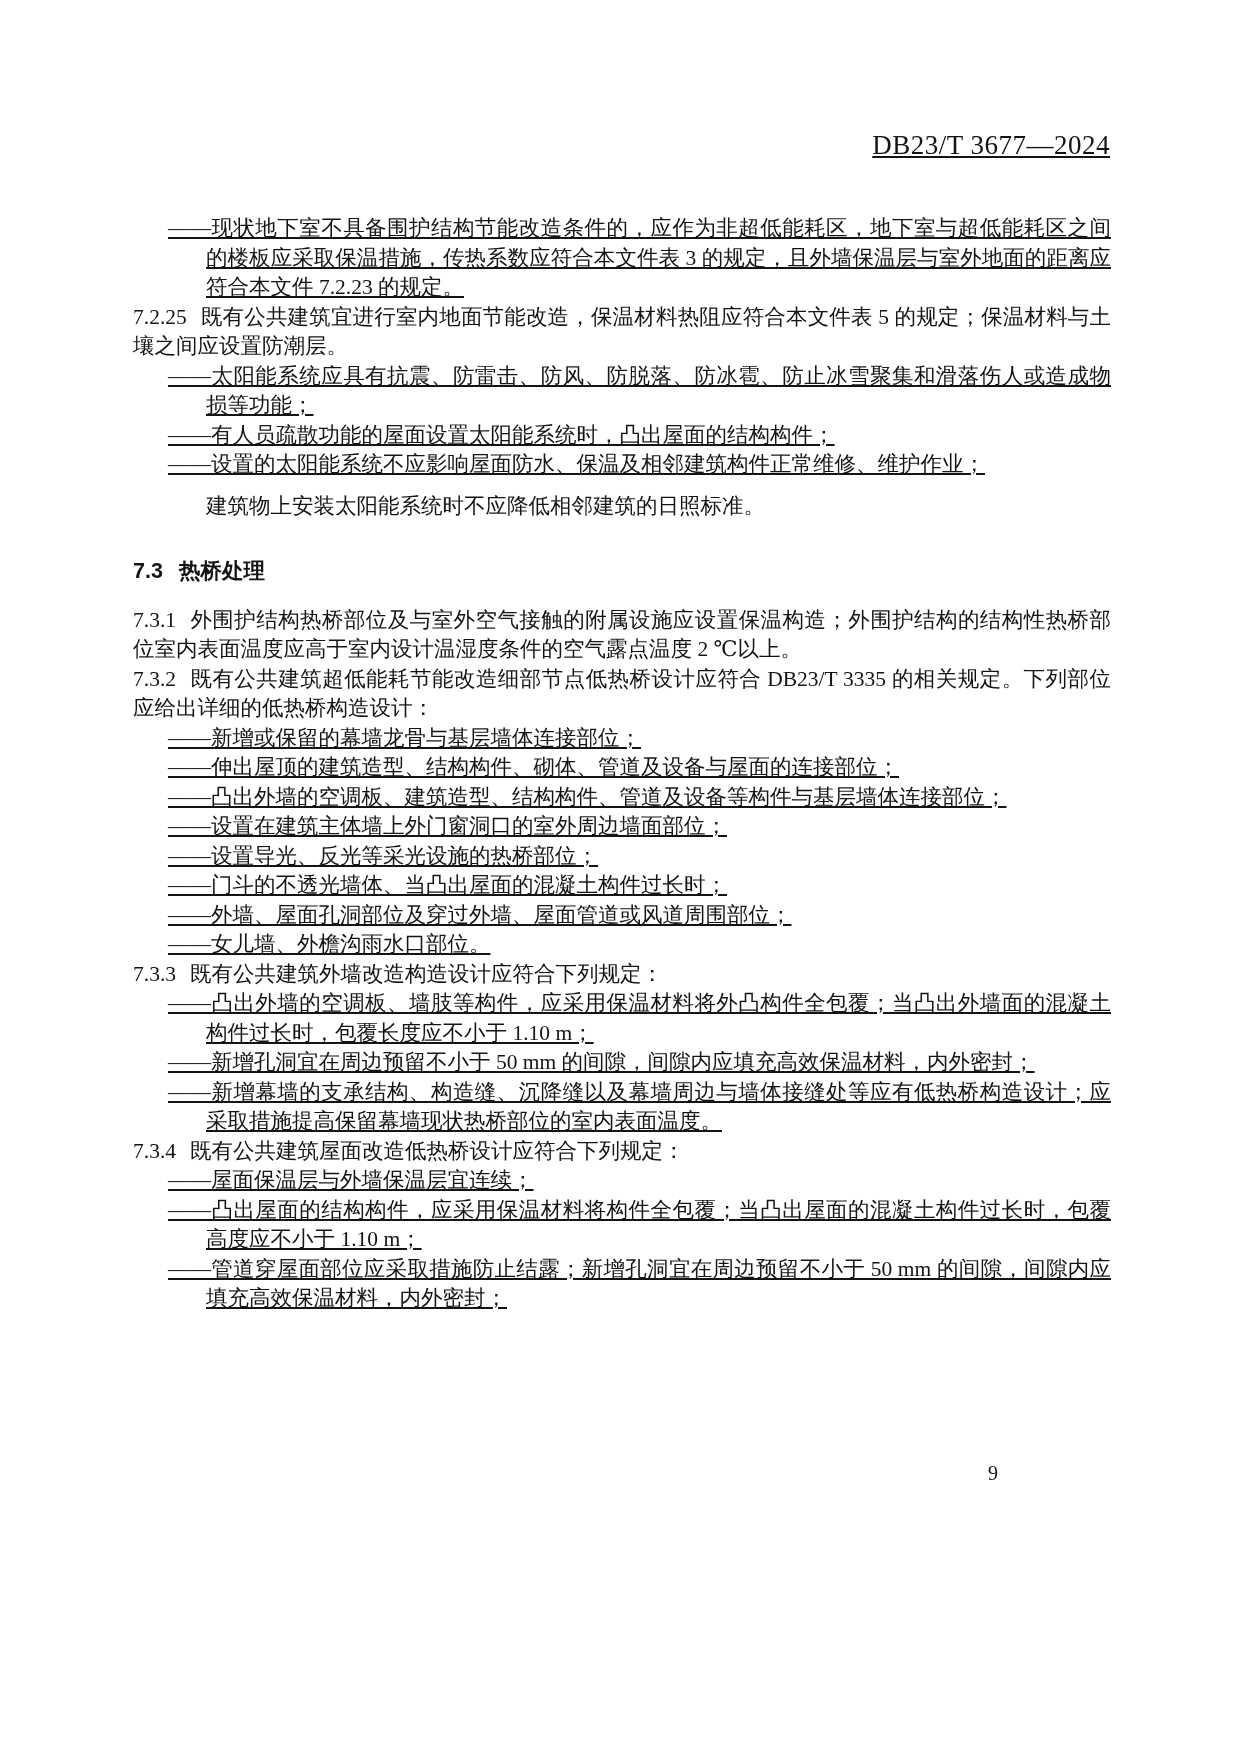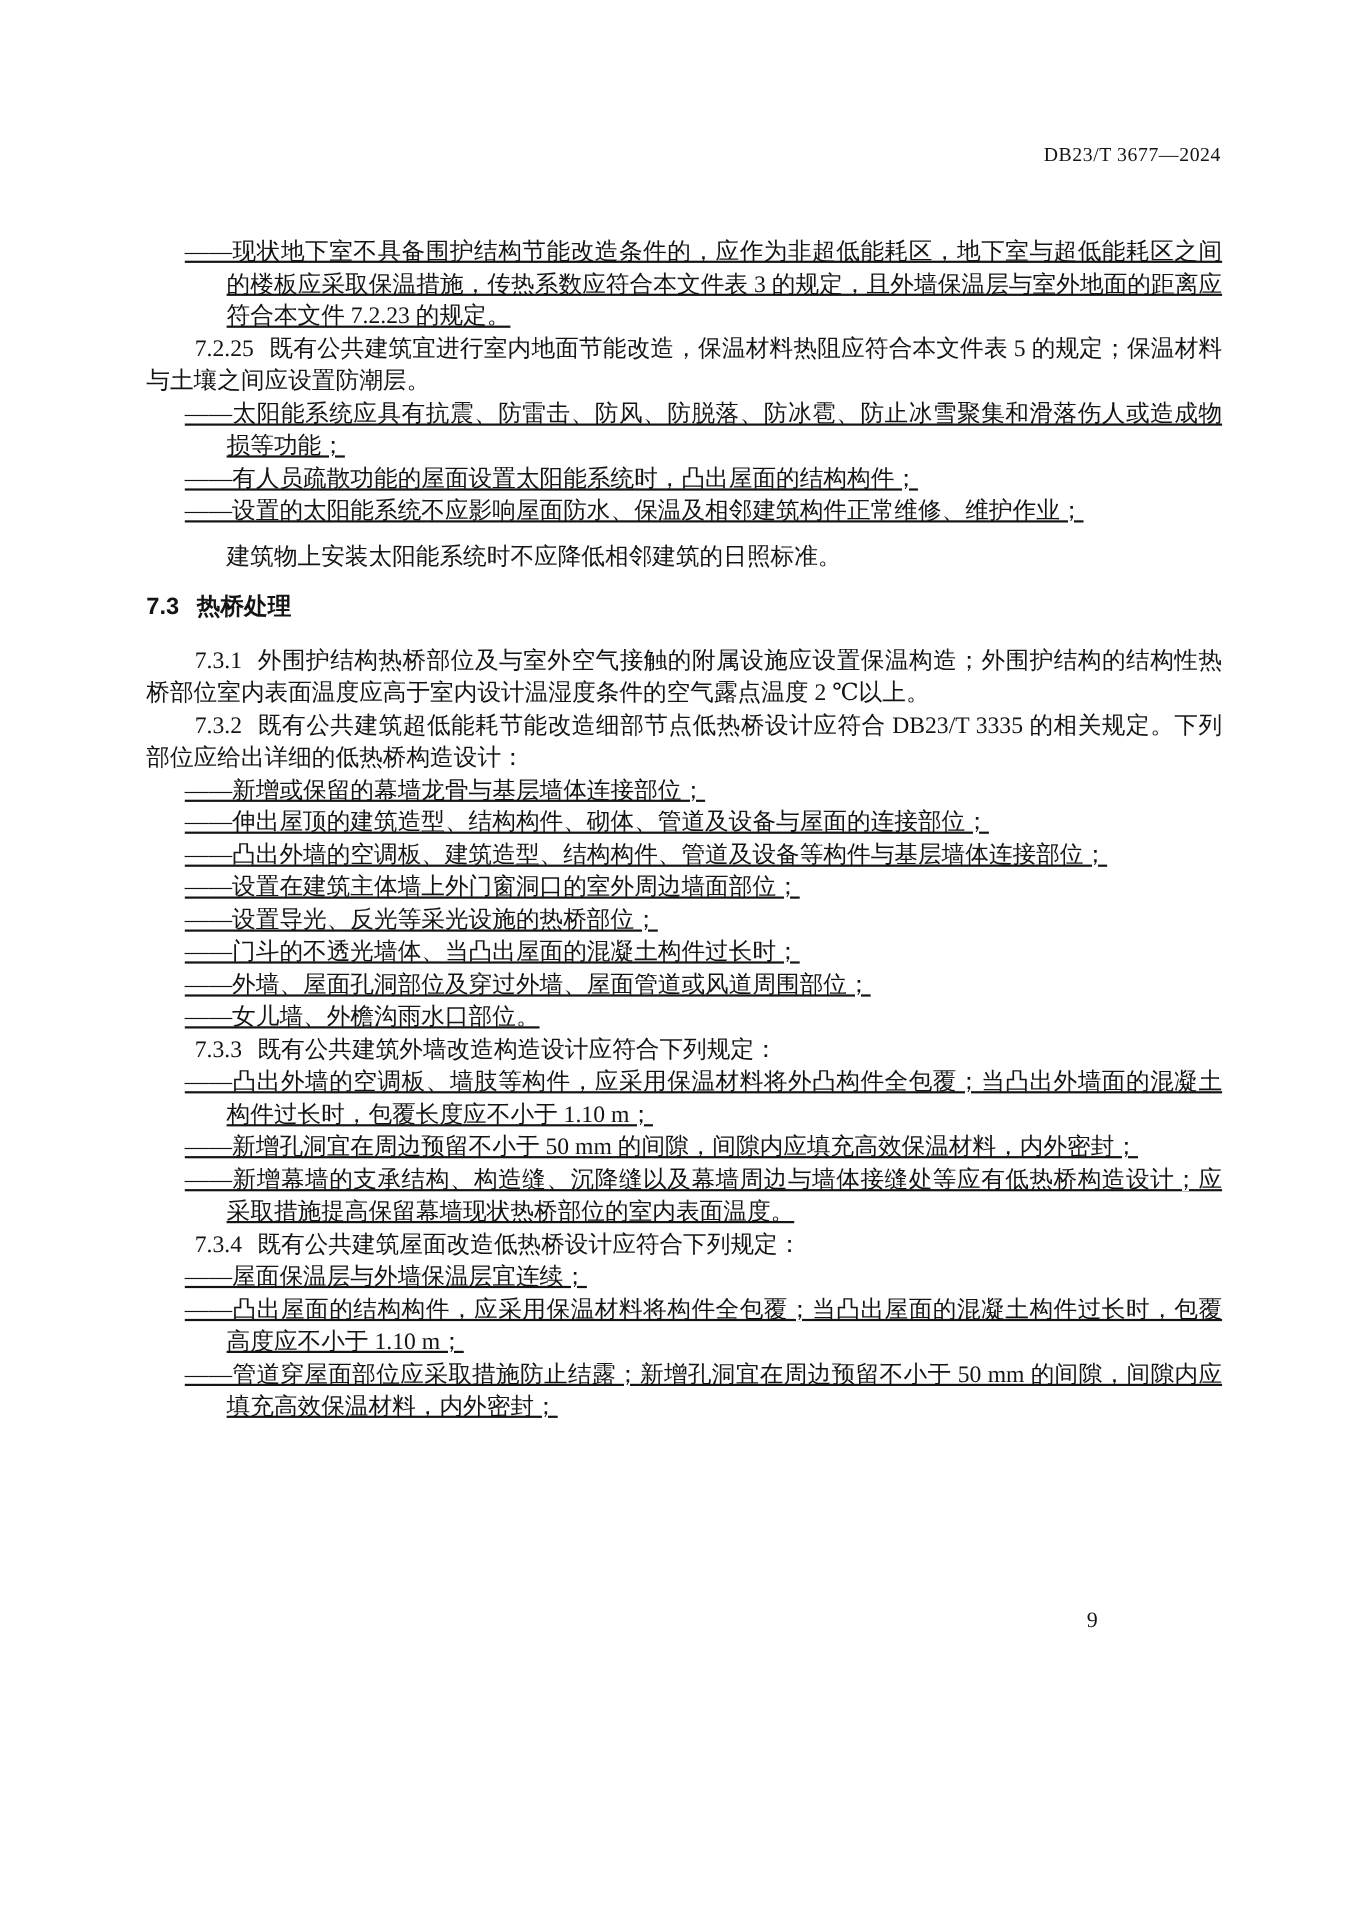--- a/index.html
+++ b/index.html
@@ -10,39 +10,40 @@
     background: #ffffff;
     font-family: "Liberation Serif", "DejaVu Serif", serif;
     color: #141414;
     position: relative;
     overflow: hidden;
   }
   .doc-header {
     position: absolute;
     top: 130px;
     right: 131px;
-    font-size: 18px;
+    font-size: 27px;
     letter-spacing: 0.5px;
     white-space: nowrap;
+    text-decoration: underline;
   }
   .content {
     position: absolute;
     top: 214px;
     left: 133px;
     width: 978px;
     font-size: 21.5px;
     line-height: 29.5px;
     text-align: justify;
   }
   .content p { margin: 0; }
   p.para-dash  { padding-left: 73px; text-indent: -38px; text-decoration: underline; }
   p.para-plain { padding-left: 73px; margin-top: 12px; }
-  p.para-clause .clause-num { margin-right: 14px; white-space: nowrap; margin-left: 44px; }
+  p.para-clause .clause-num { margin-right: 14px; white-space: nowrap; }
   p.para-heading {
-    margin: 16px 0 19px 0;
+    margin: 36px 0 19px 0;
     font-family: "Liberation Sans", "DejaVu Sans", sans-serif;
     font-weight: bold;
     font-size: 21.5px;
   }
   p.para-heading .clause-num { margin-right: 16px; }
   .page-number {
     position: absolute;
     left: 988px;
     top: 1462px;
     font-size: 20px;

